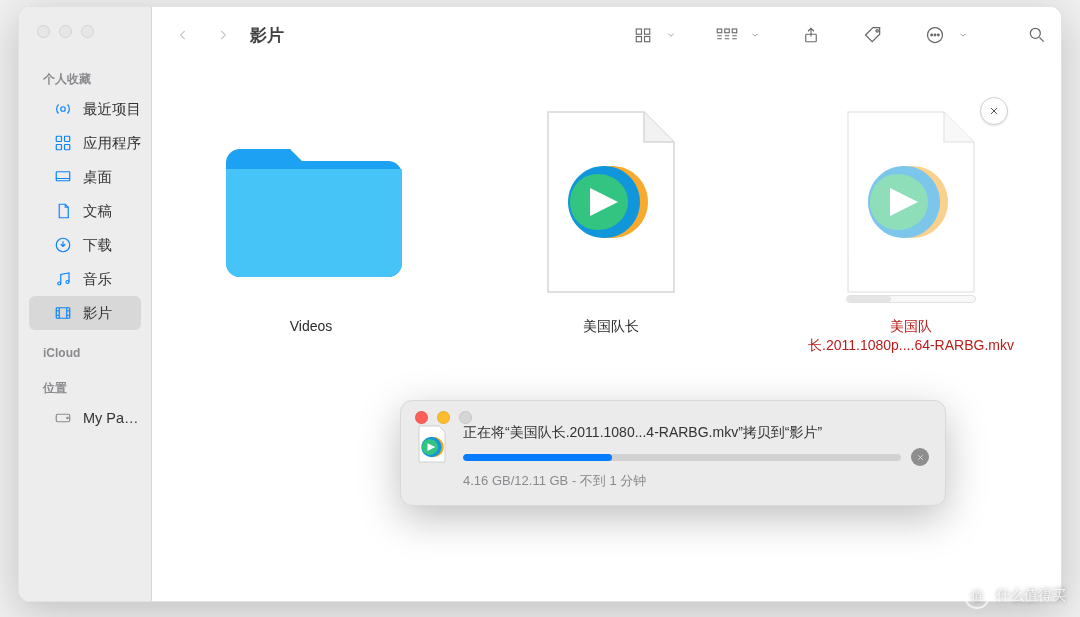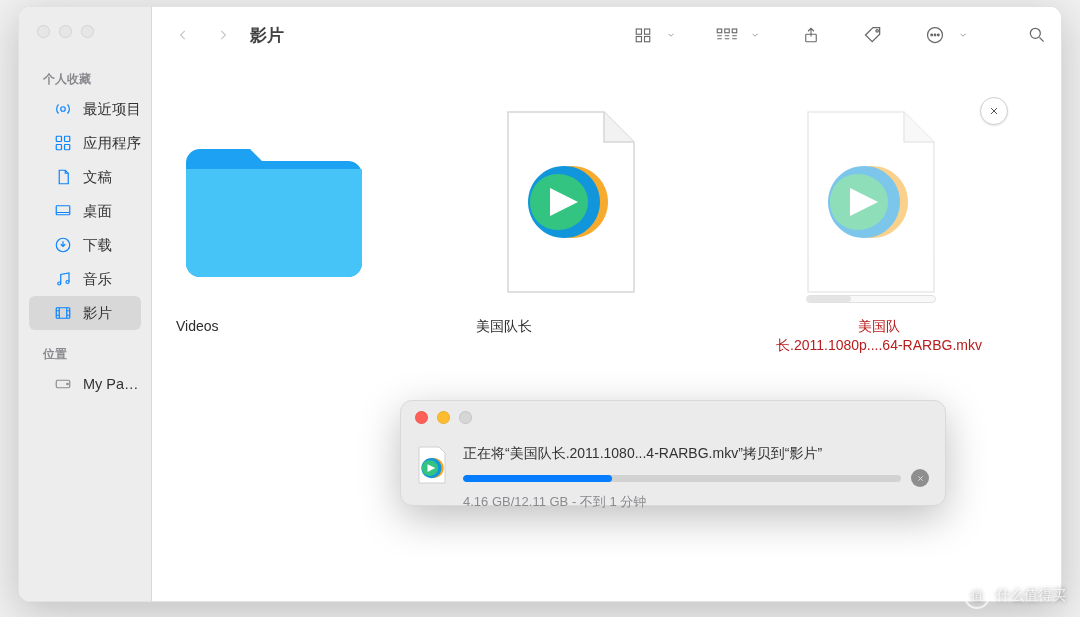--- a/index.html
+++ b/index.html
@@ -92,21 +92,21 @@
     flex: 1;
     padding: 40px 24px 24px 24px;
     display: flex;
     gap: 30px;
     align-items:flex-start;
   }
   .file-item {
     width: 270px;
     display: flex;
     flex-direction: column;
-    align-items: flex-start;
+    align-items: center;
     position:relative;
   }
   .file-thumb {
     width: 190px;
     height: 200px;
     display:flex; align-items:center; justify-content:center;
     position:relative;
   }
   .file-name {
     margin-top: 14px;
@@ -142,21 +142,21 @@
     background: #ecebec;
     border-radius: 12px;
     box-shadow: 0 12px 40px rgba(0,0,0,0.25);
     border: 1px solid #d9d9d9;
     padding: 10px 16px 12px 14px;
   }
   .cp-traffic { display:flex; gap:9px; }
   .cp-traffic .tl.red{ background:#ff5f57;}
   .cp-traffic .tl.yellow{ background:#febc2e;}
   .cp-traffic .tl.green{ background:#d6d6d6;}
-  .cp-row{ display:flex; align-items:flex-start; margin-top:21px; gap:14px;}
+  .cp-row{ display:flex; align-items:flex-start; margin-top:0; gap:14px;}
   .cp-icon{ width:34px; height:40px; flex-shrink:0; display:flex; align-items:center; justify-content:center;}
   .cp-text{ flex:1; }
   .cp-title{ font-size:14px; color:#333; }
   .cp-bar-row{ display:flex; align-items:center; gap:10px; margin-top:6px;}
   .cp-bar{ flex:1; height:7px; border-radius:4px; background:#d2d2d2; overflow:hidden;}
   .cp-bar .fill{ height:100%; width:34%; background:#067dff; border-radius:4px;}
   .cp-cancel{ width:18px; height:18px; border-radius:50%; background:#8e8e8e; display:flex; align-items:center; justify-content:center;}
   .cp-cancel svg{ stroke:#ecebec; stroke-width:2;}
   .cp-sub{ font-size:13px; color:#8a8a8e; margin-top:6px;}
 
@@ -199,34 +199,34 @@
             <rect x="14" y="3" width="7" height="7" rx="1"></rect>
             <rect x="3" y="14" width="7" height="7" rx="1"></rect>
             <rect x="14" y="14" width="7" height="7" rx="1"></rect>
           </svg>
         </span>
       <span class="sb-label">应用程序</span>
     </div>
     <div class="sb-item">
       <span class="sb-icon">
           <svg width="18" height="18" viewBox="0 0 24 24">
+            <rect x="3" y="5" width="18" height="12" rx="1"></rect>
+            <path d="M3 14h18"></path>
+          </svg>
+        </span>
+      <span class="sb-label">桌面</span>
+    </div>
+    <div class="sb-item">
+      <span class="sb-icon">
+          <svg width="18" height="18" viewBox="0 0 24 24">
             <path d="M7 3h8l4 4v14H7z"></path>
             <path d="M15 3v4h4"></path>
           </svg>
         </span>
       <span class="sb-label">文稿</span>
-    </div>
-    <div class="sb-item">
-      <span class="sb-icon">
-          <svg width="18" height="18" viewBox="0 0 24 24">
-            <rect x="3" y="5" width="18" height="12" rx="1"></rect>
-            <path d="M3 14h18"></path>
-          </svg>
-        </span>
-      <span class="sb-label">桌面</span>
     </div>
     <div class="sb-item">
       <span class="sb-icon">
           <svg width="18" height="18" viewBox="0 0 24 24">
             <circle cx="12" cy="12" r="9"></circle>
             <path d="M12 7v7M9 11l3 3 3-3"></path>
           </svg>
         </span>
       <span class="sb-label">下载</span>
     </div>
@@ -243,20 +243,21 @@
     <div class="sb-item active">
       <span class="sb-icon">
           <svg width="18" height="18" viewBox="0 0 24 24">
             <rect x="3" y="5" width="18" height="14" rx="1"></rect>
             <path d="M7 5v14M17 5v14M3 9h4M3 15h4M17 9h4M17 15h4"></path>
           </svg>
         </span>
       <span class="sb-label">影片</span>
     </div>
 
+    <div class="sb-section-label">iCloud</div>
 
     <div class="sb-section-label">位置</div>
     <div class="sb-item">
       <span class="sb-icon gray">
           <svg width="18" height="18" viewBox="0 0 24 24">
             <rect x="3" y="7" width="18" height="10" rx="2"></rect>
             <circle cx="18" cy="12" r="1"></circle>
           </svg>
         </span>
       <span class="sb-label">My Pa…</span>

